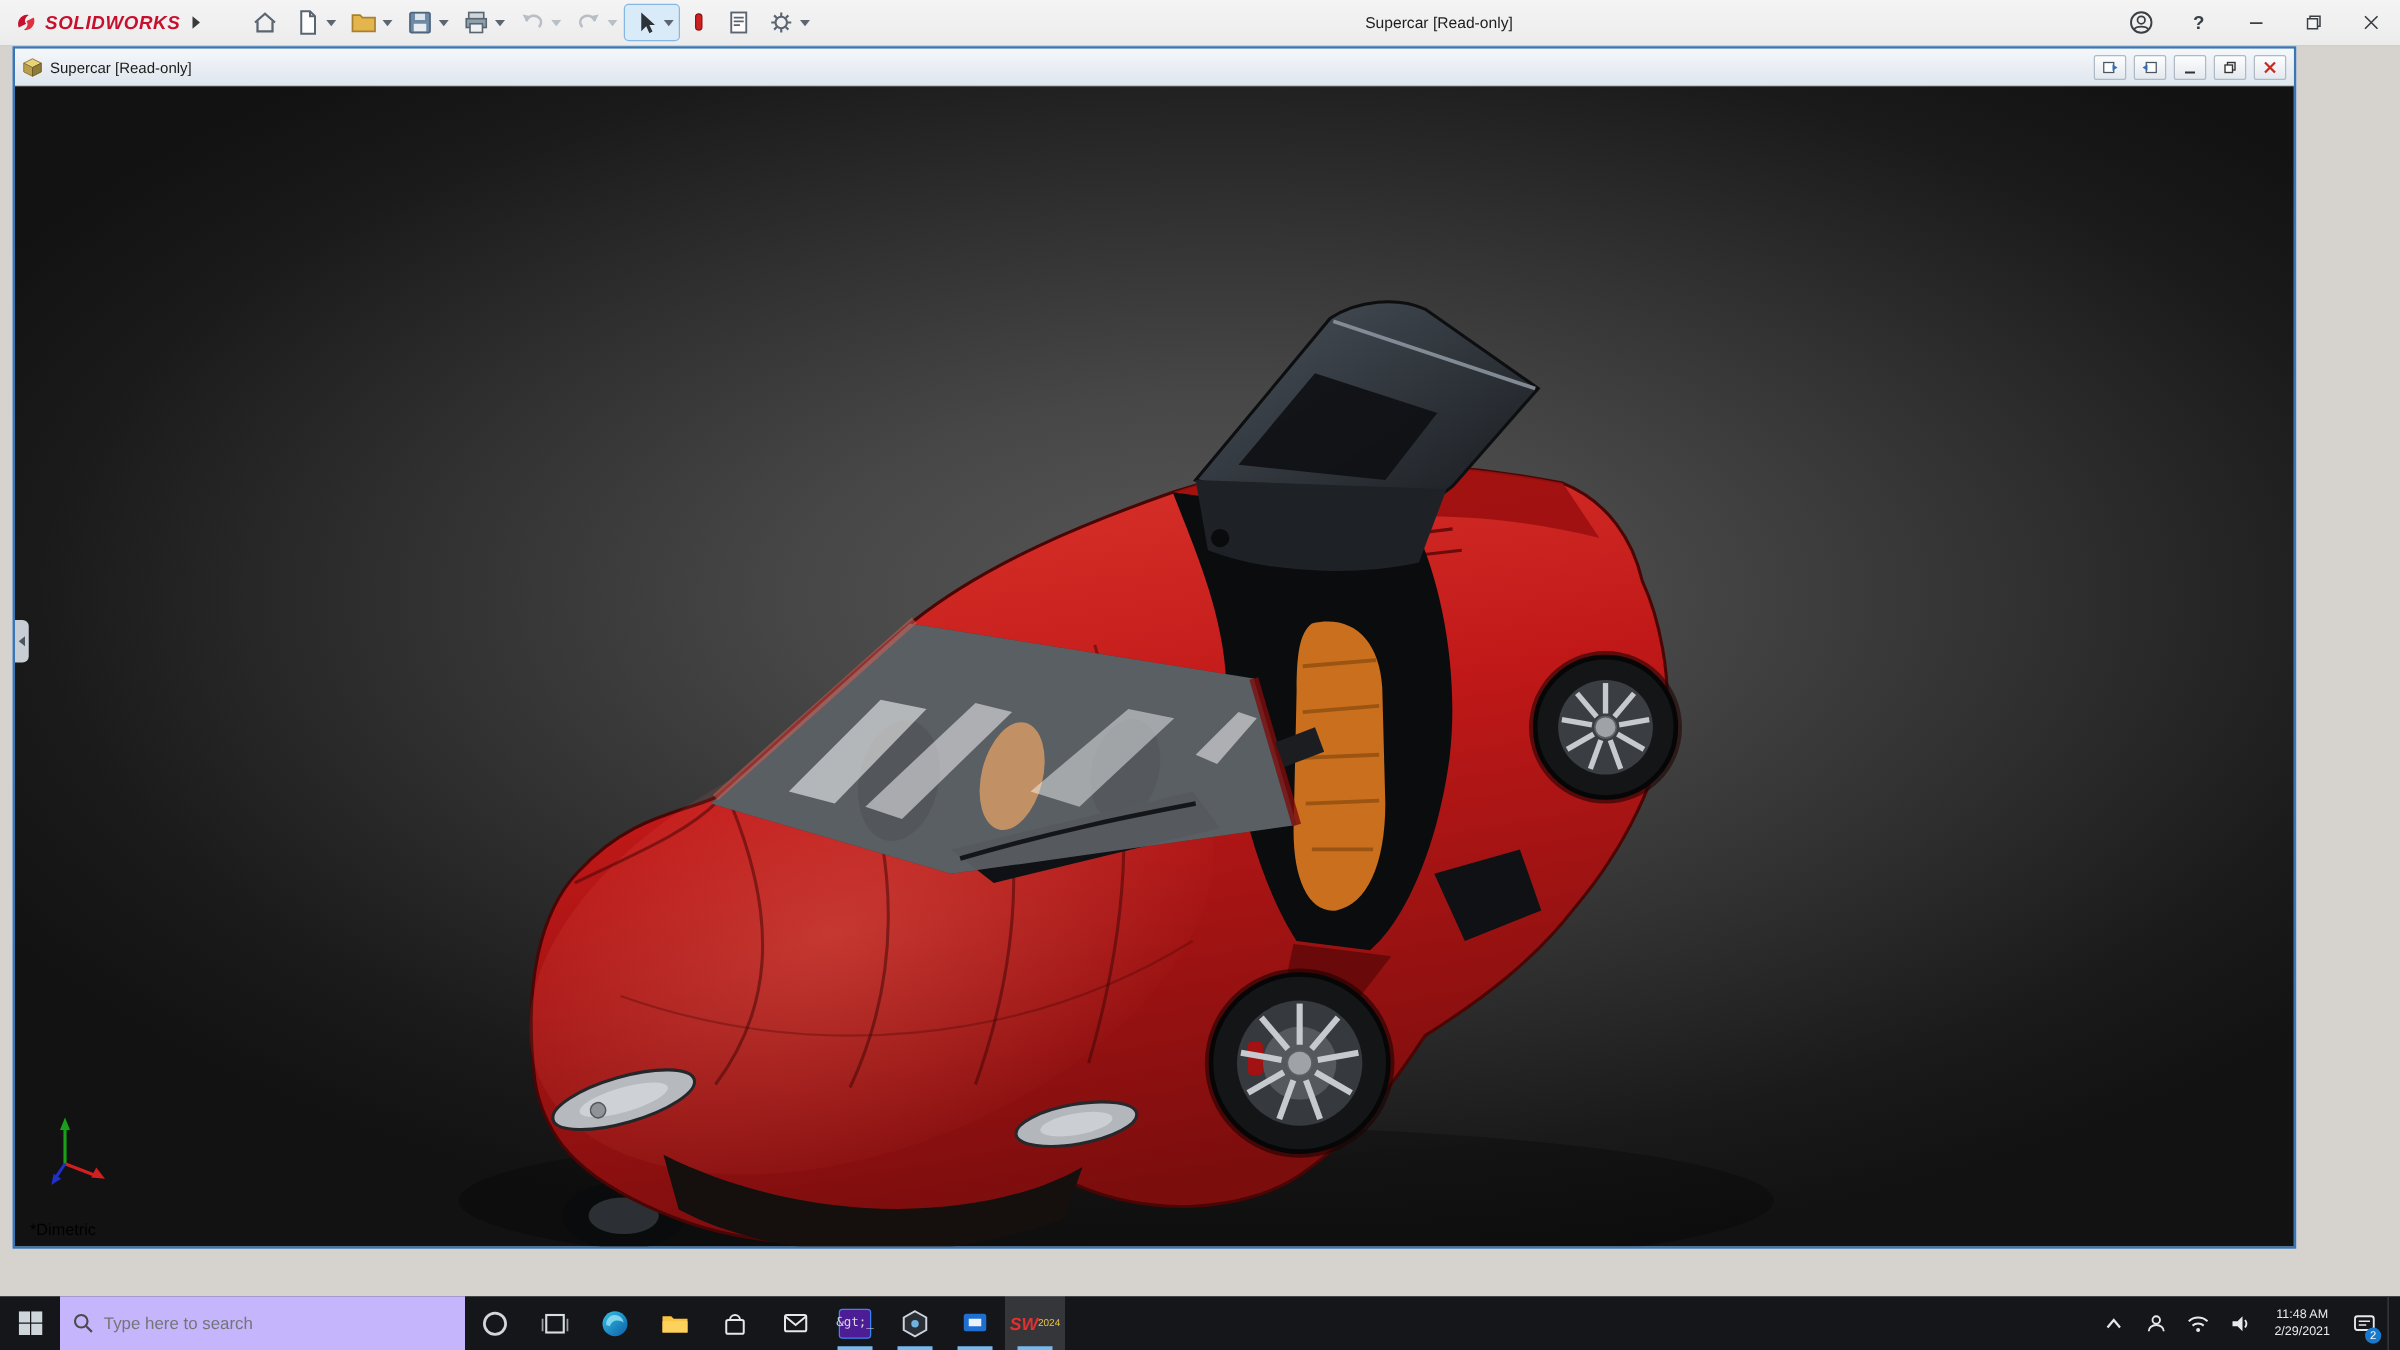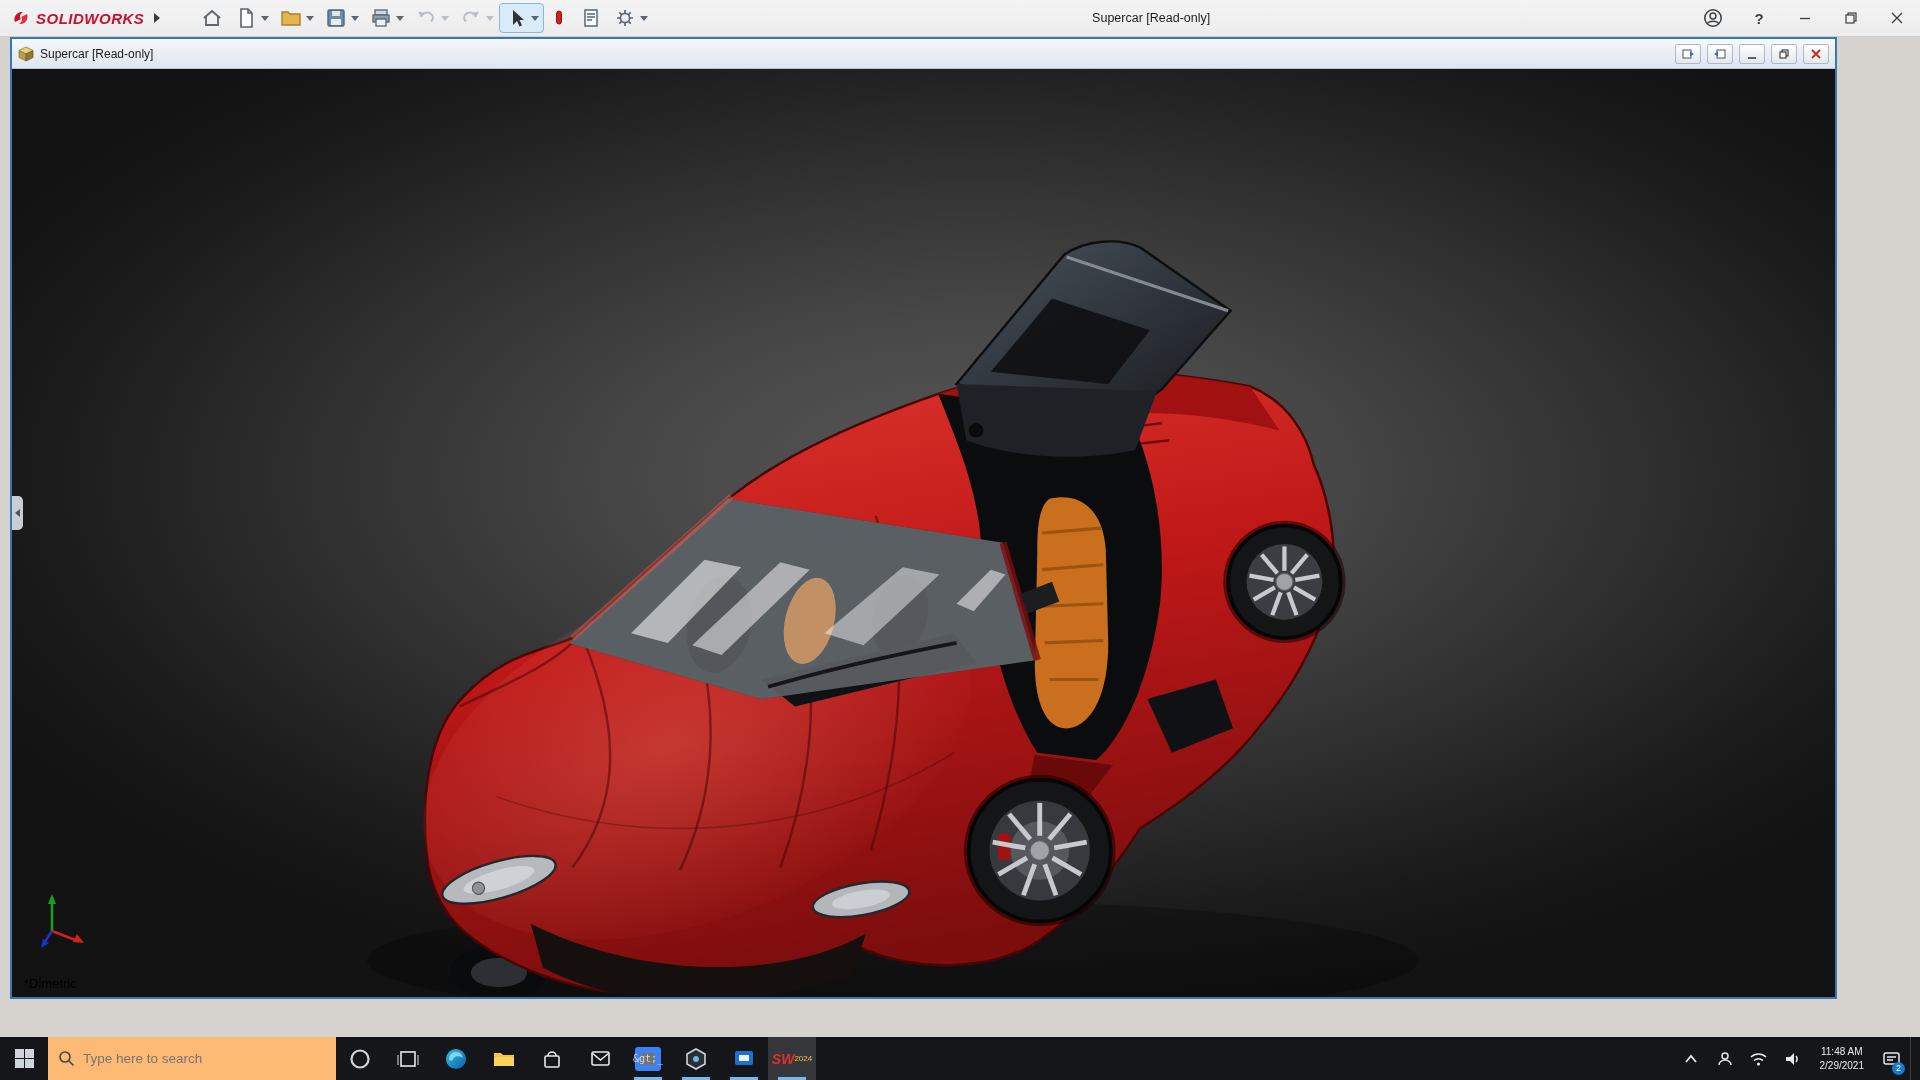--- a/index.html
+++ b/index.html
@@ -46,27 +46,27 @@
                   border-right:5px solid #4a5560; }
   .triad { position:absolute; left:24px; bottom:46px; }
   .view-label { position:absolute; left:12px; bottom:6px; font-size:13px; color:#000; }
 
   
   .taskbar { position:absolute; bottom:0; left:0; width:1920px; height:43px; background:#14161a;
              display:flex; align-items:stretch; }
   .tkbtn { width:48px; display:flex; align-items:center; justify-content:center; position:relative; }
   .tkbtn.running::after { content:""; position:absolute; bottom:0; left:10px; right:10px; height:3px; background:#76b9ed; }
   .tkbtn.active-app { background:rgba(255,255,255,.14); }
-  .searchbox { width:288px; background:#fdba74; display:flex; align-items:center; padding:0 10px; gap:8px; }
+  .searchbox { width:324px; background:#c4b5fd; display:flex; align-items:center; padding:0 10px; gap:8px; }
   .searchbox input { border:none; outline:none; flex:1; font-size:13.5px; color:#333;
                      font-family:"Liberation Sans", sans-serif; background:transparent; }
   .sw-glyph { display:flex; flex-direction:row; align-items:center; line-height:1; }
   .sw-glyph .sw { color:#e03030; font-weight:bold; font-style:italic; font-size:14px; }
   .sw-glyph .yr { color:#e8c24a; font-size:8px; margin-top:1px; }
-  .term-icon { width:26px; height:24px; background:#737373; border:6px solid #3b82f6; border-radius:3px;
+  .term-icon { width:26px; height:24px; background:#4c1d95; border:1px solid #3b82f6; border-radius:3px;
                color:#d7dadd; font-family:"DejaVu Sans Mono", monospace; font-size:10px;
                display:flex; align-items:center; justify-content:center; }
   .tray { margin-left:auto; display:flex; align-items:center; gap:4px; padding-right:4px; }
   .tray-btn { width:30px; height:43px; display:flex; align-items:center; justify-content:center; position:relative; }
   .clock { text-align:center; color:#e8eaec; font-size:10px; line-height:1.35; padding:0 8px; }
   .badge { position:absolute; bottom:5px; right:1px; min-width:13px; height:13px; border-radius:7px;
            background:#1979ca; color:#fff; font-size:9px; line-height:13px; text-align:center; padding:0 2px; }
   .show-desktop { width:6px; border-left:1px solid #3a3d42; height:43px; }
 </style>
 </head>

